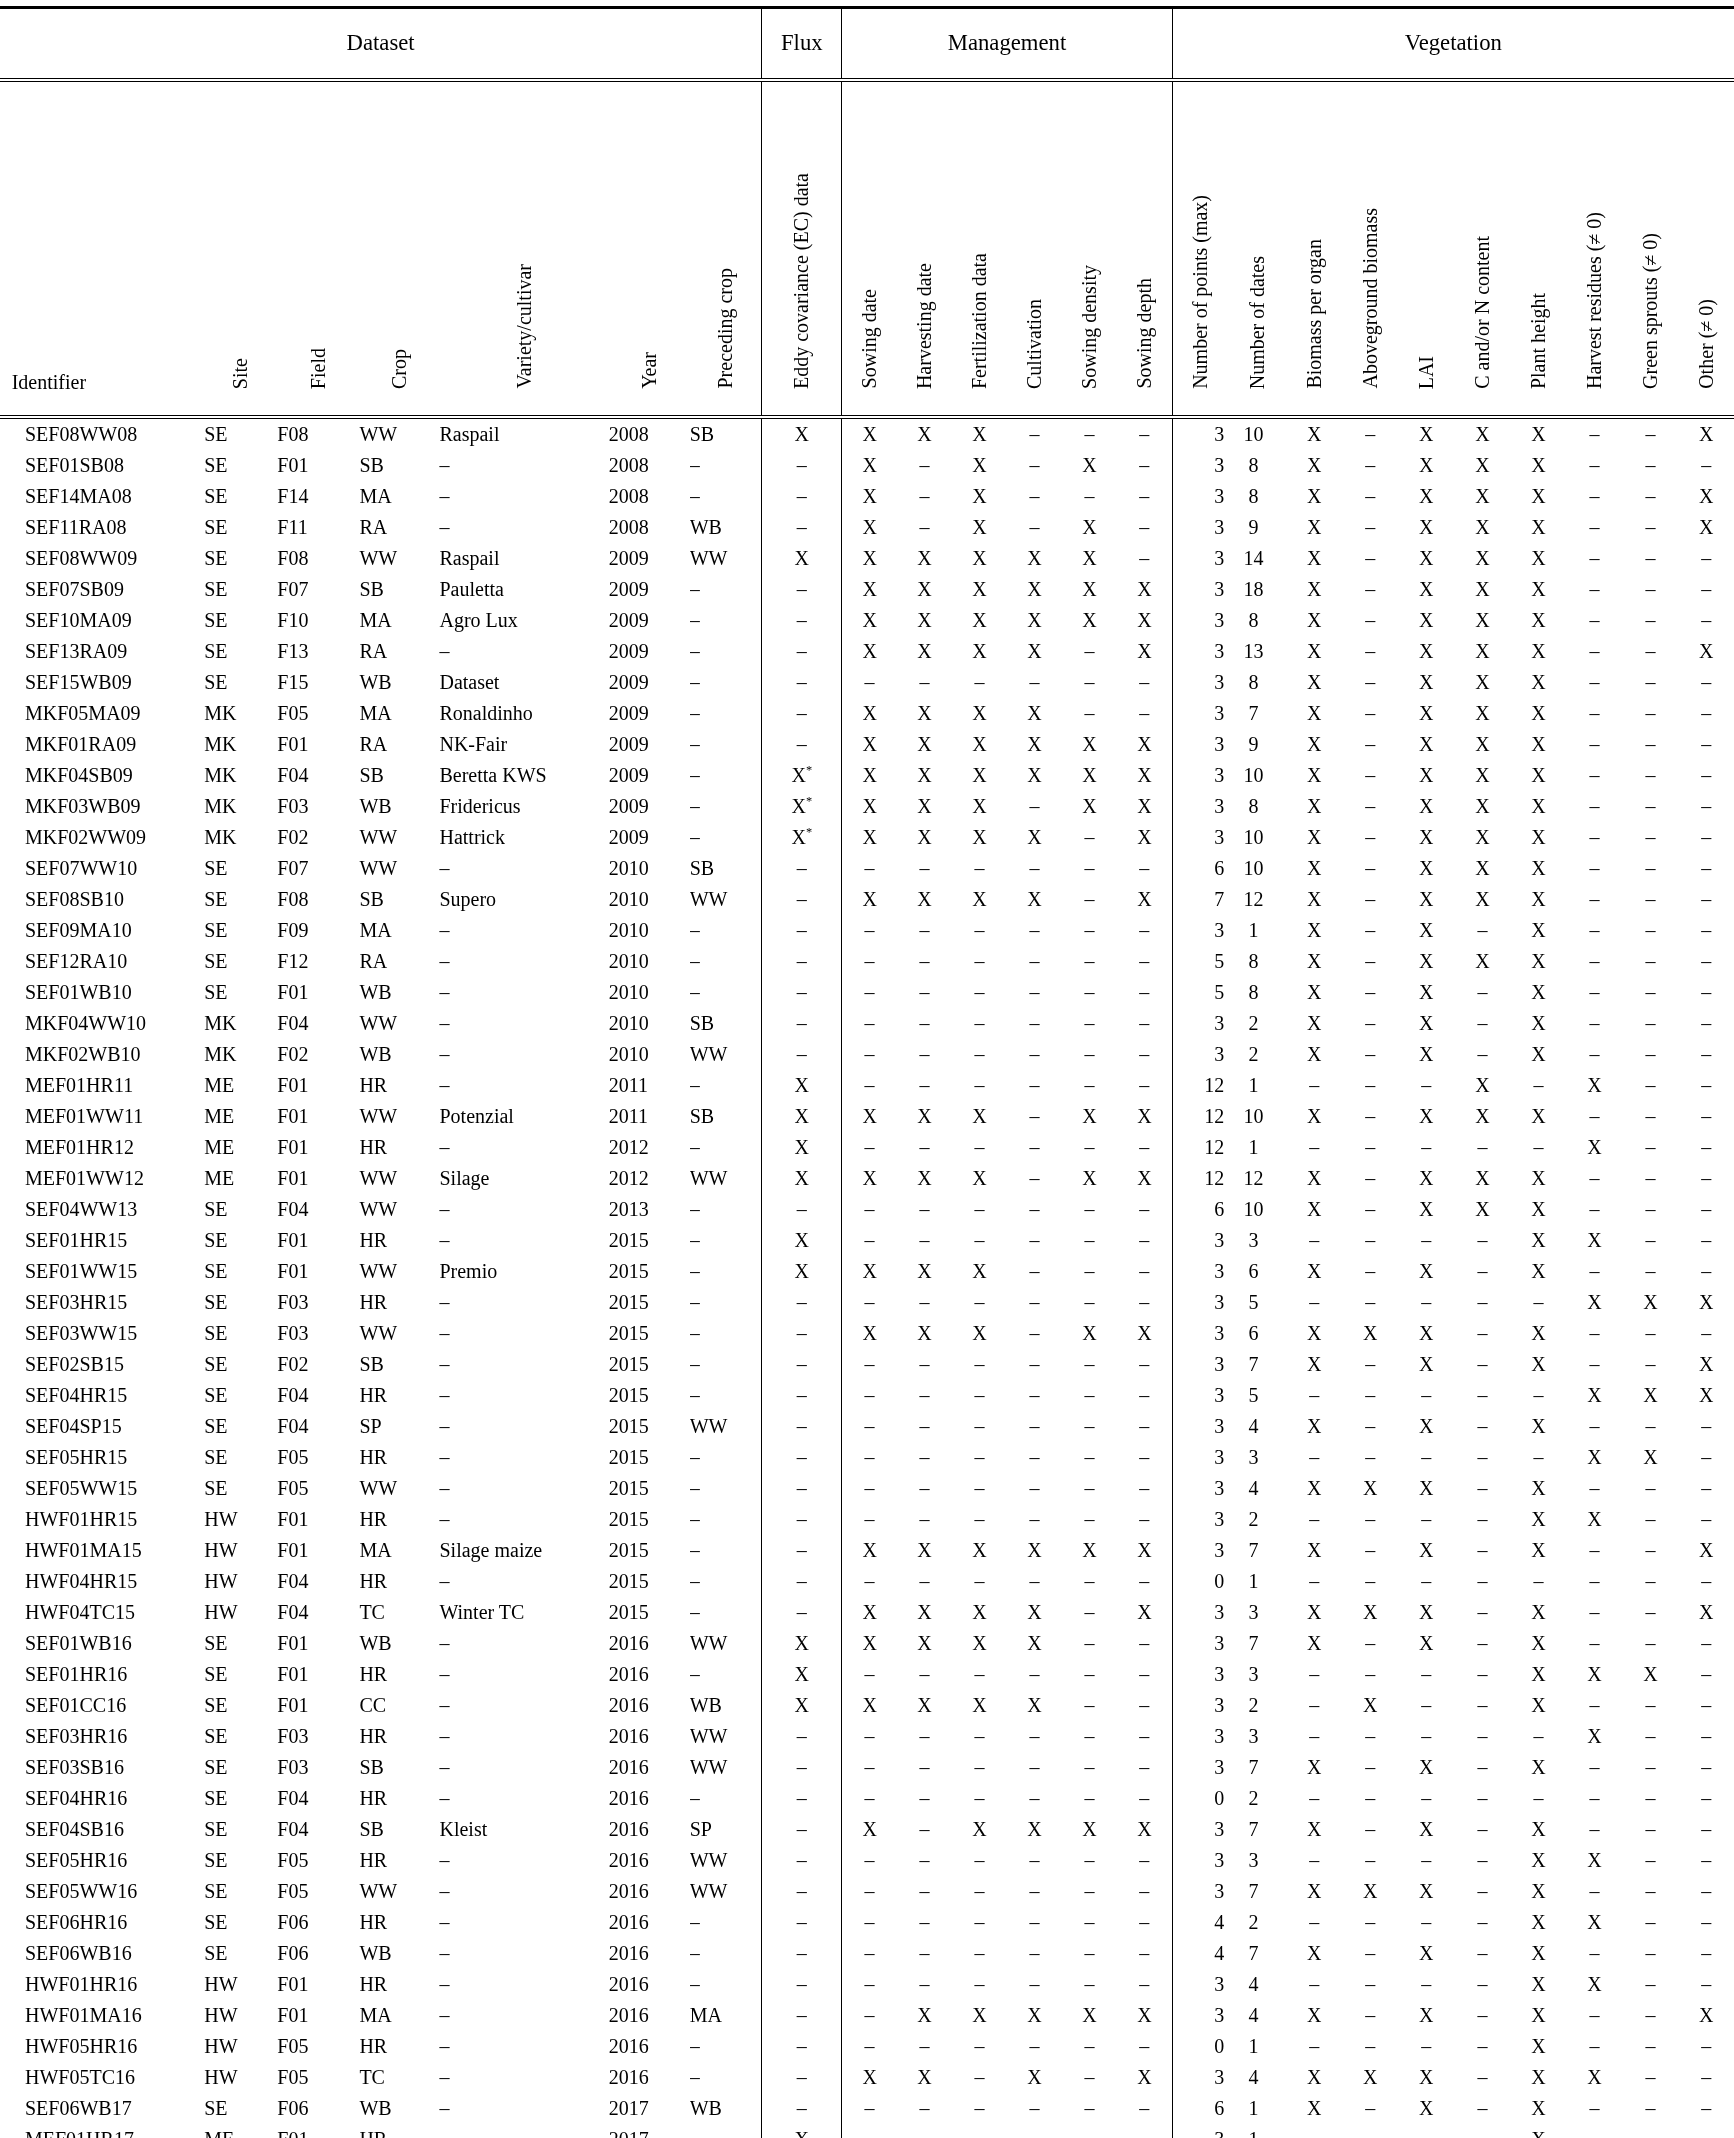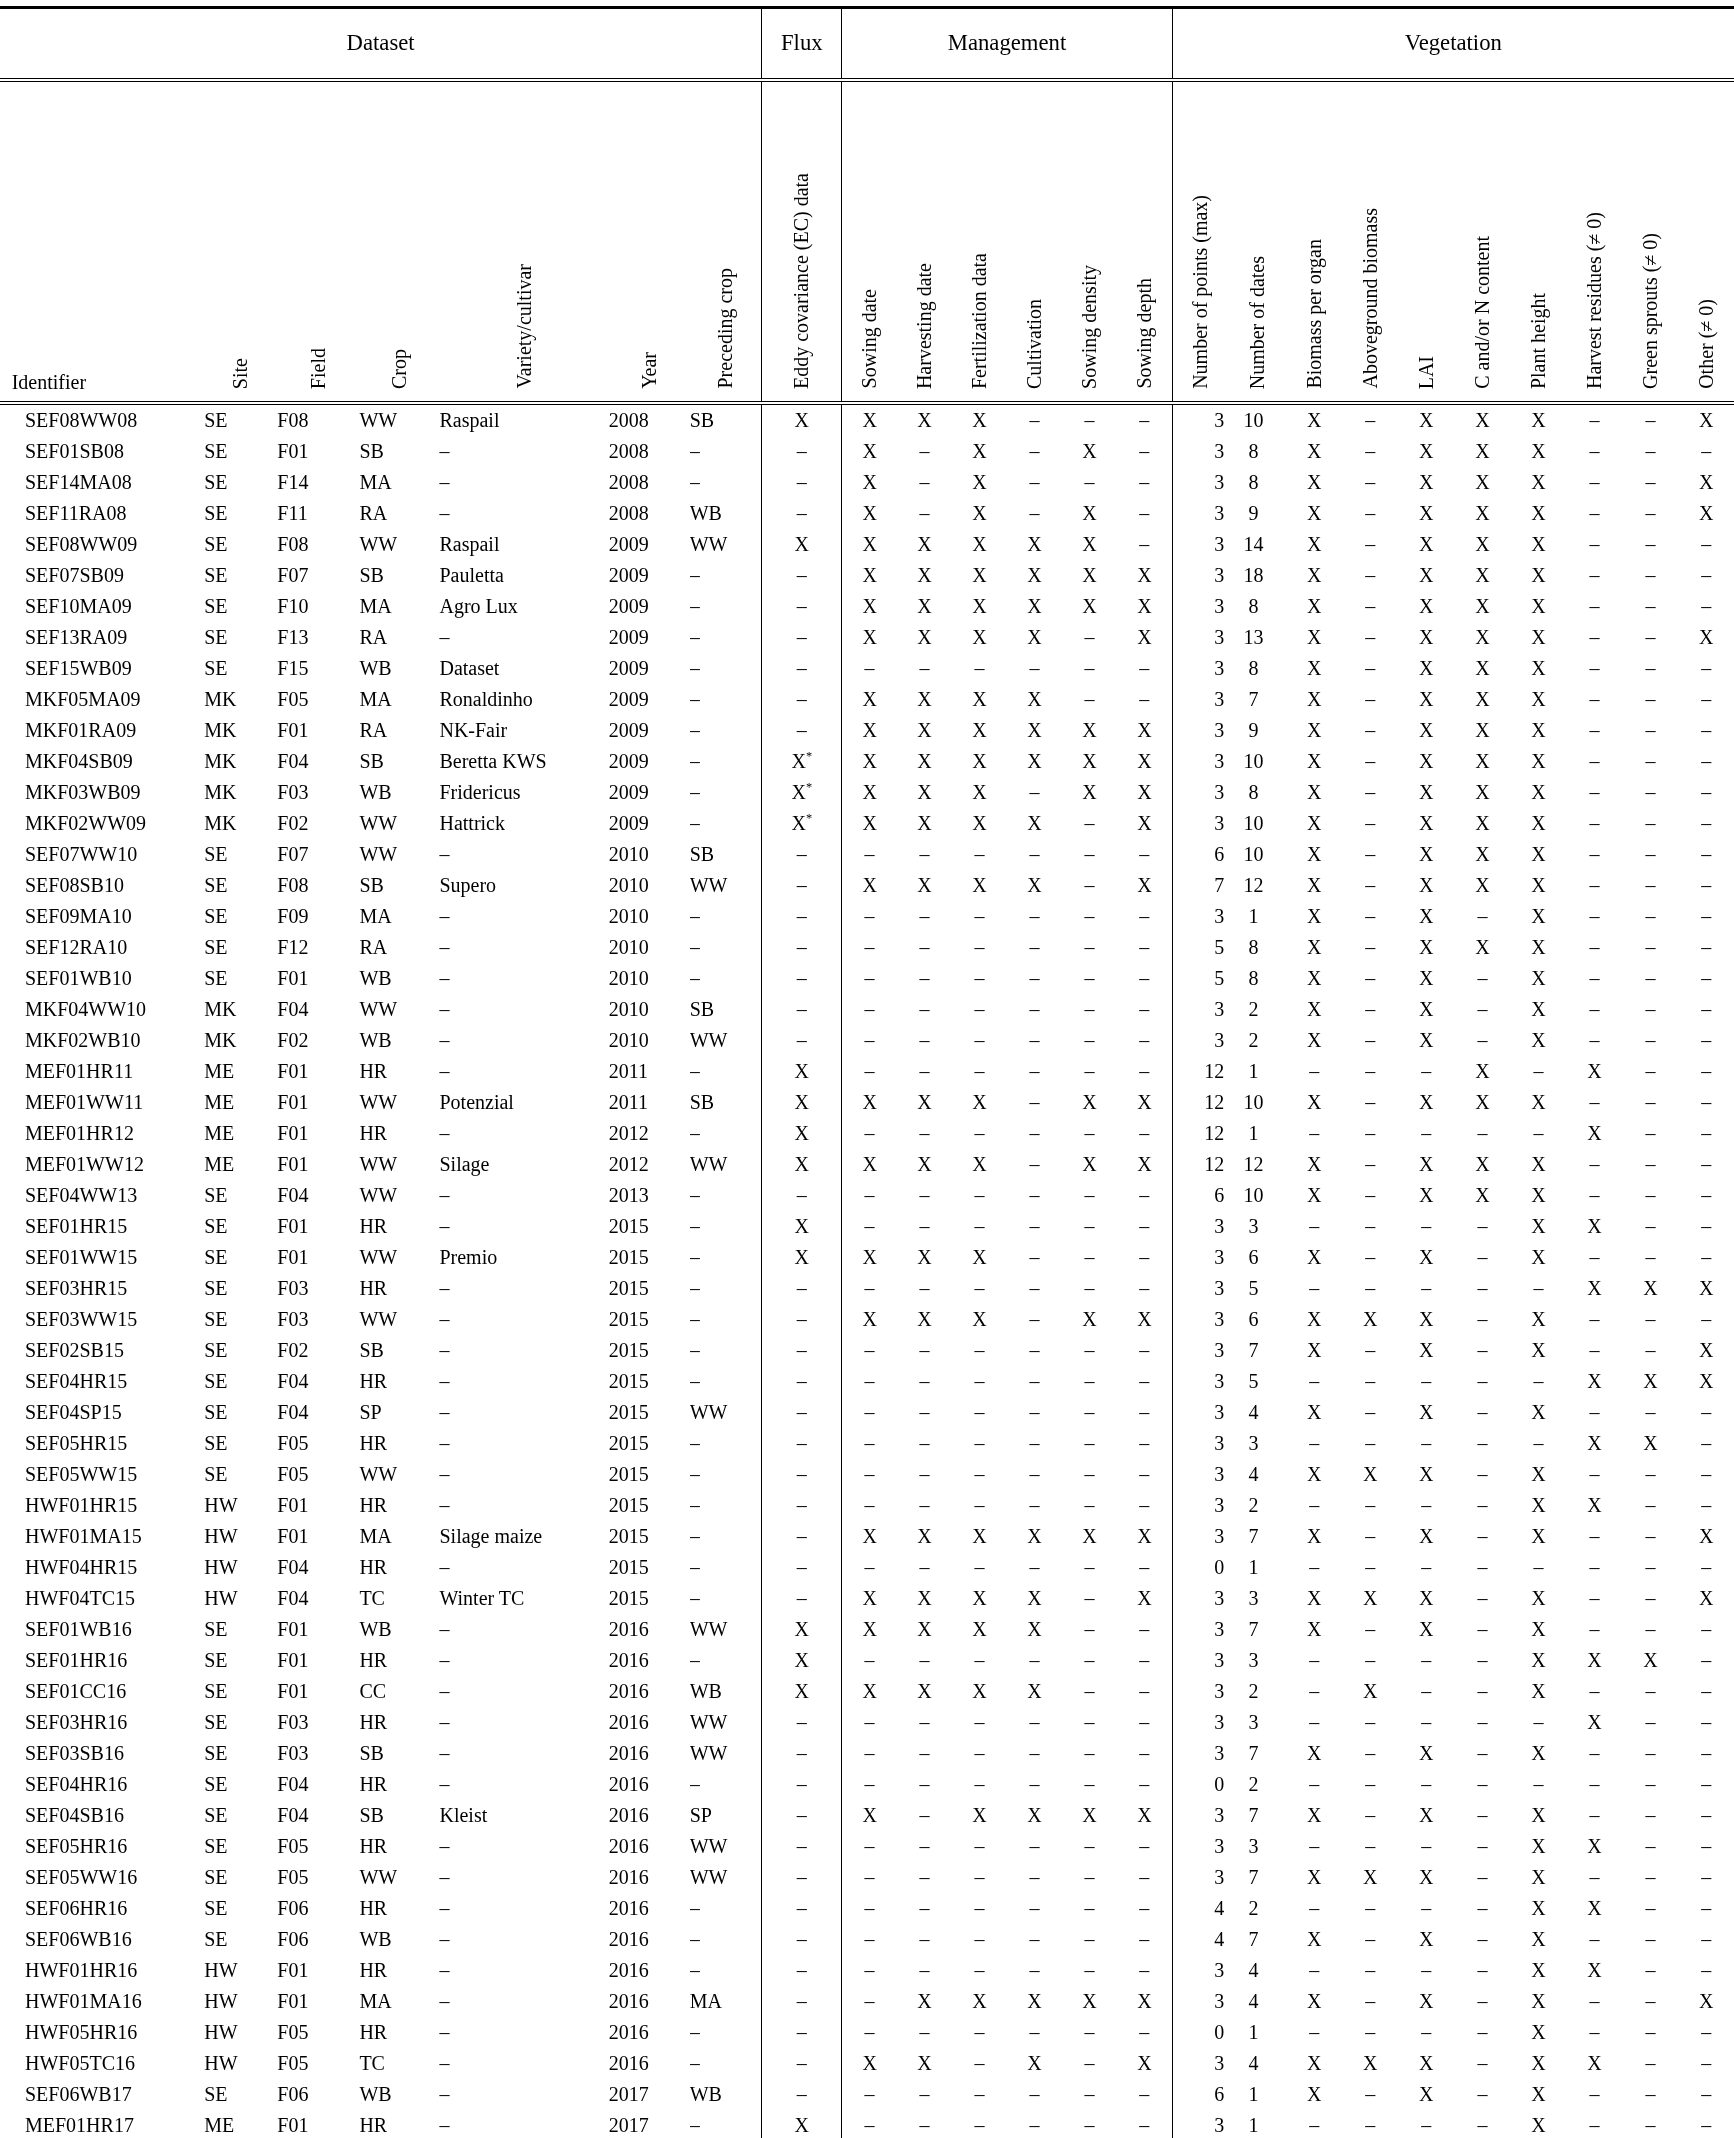--- a/index.html
+++ b/index.html
@@ -25,21 +25,21 @@
     padding: 12px;
   }
 
   
   tr.col-row th {
     font-weight: normal;
     font-size: 20px;
     height: 312px;
     vertical-align: bottom;
     text-align: center;
-    padding: 0 0 7px 0;
+    padding: 0 0 21px 0;
     border-bottom: 4.2px double #000;
     overflow: hidden;
     margin-left: 42px;
   }
   tr.col-row th.h-id {
     text-align: left;
     padding-left: 11.7px;
   }
   tr.col-row th span.rot {
     display: inline-block;

